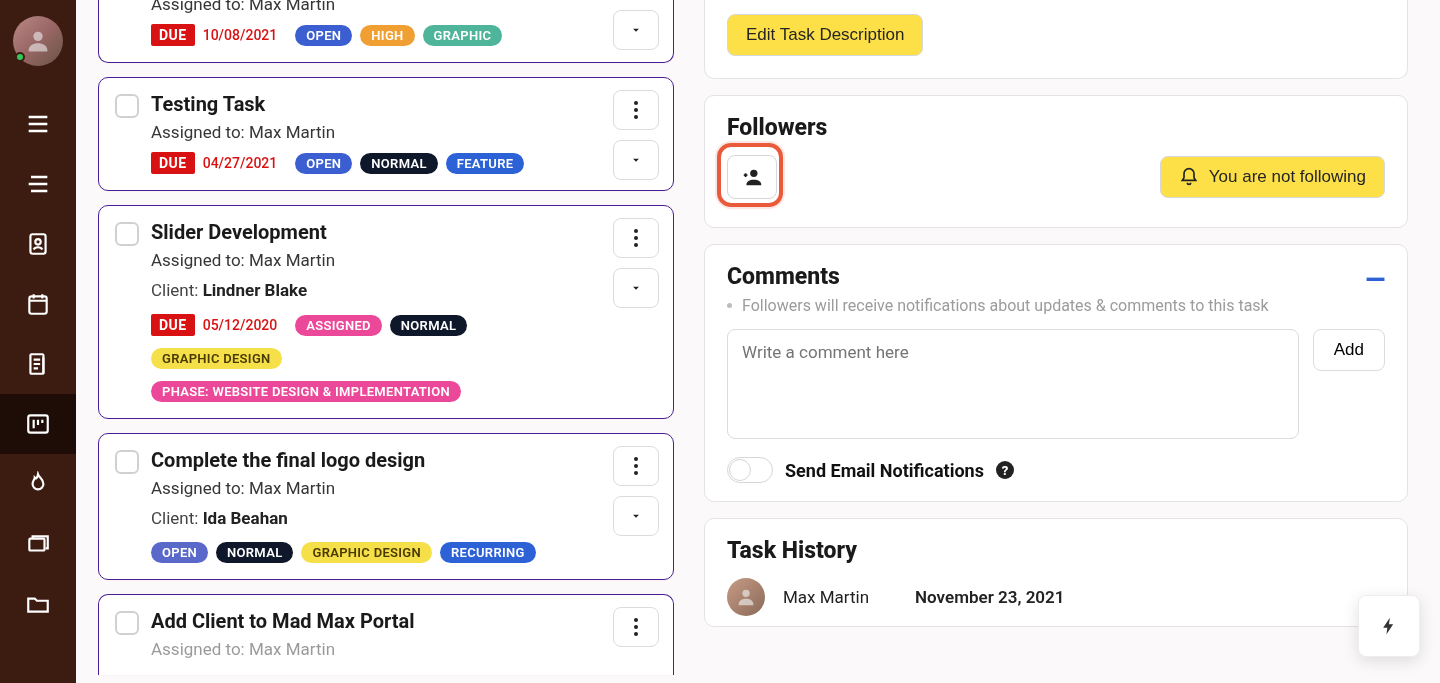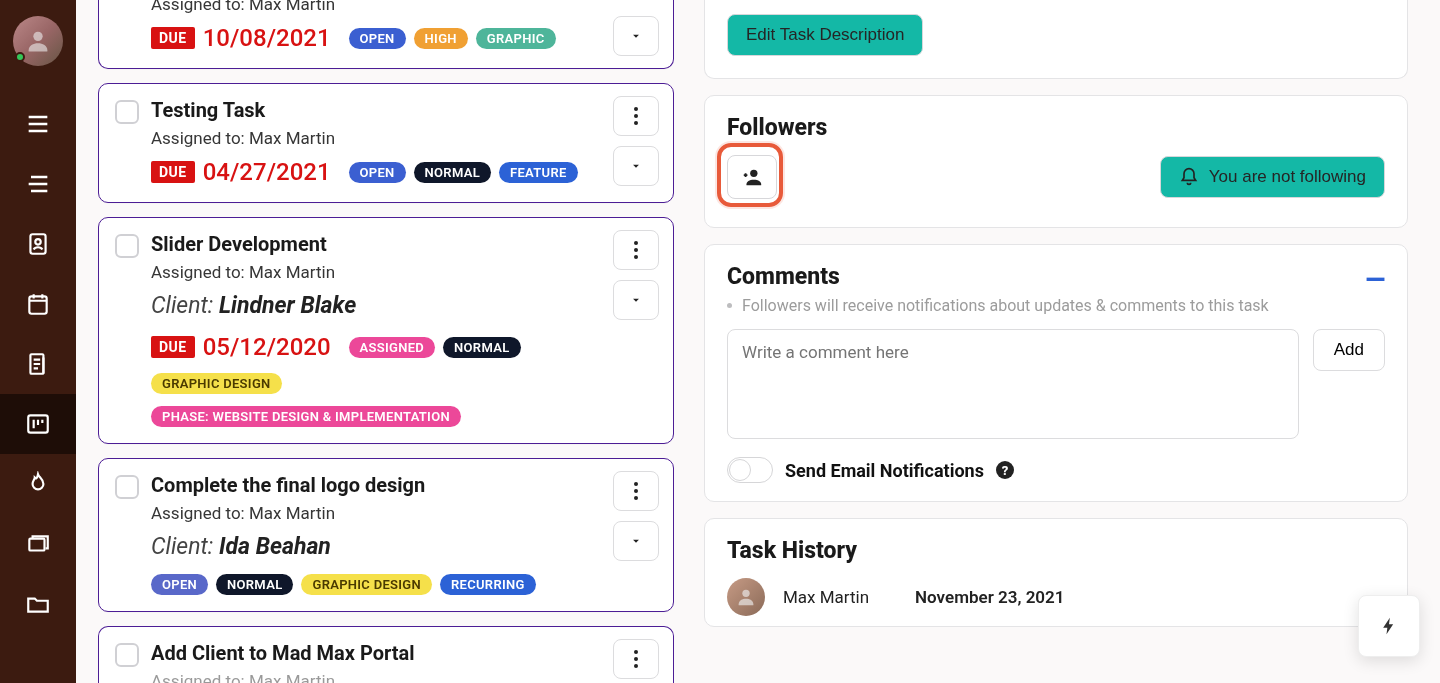--- a/index.html
+++ b/index.html
@@ -14,44 +14,44 @@
   .nav-item { width: 76px; height: 60px; display:flex; align-items:center; justify-content:center; color:#fff; }
   .nav-item.active { background:#1e0d07; }
 
   .left-col { position:absolute; left:76px; top:-10px; width:614px; height:700px; overflow:hidden; padding:0 16px 0 22px; }
   .card { background:#fff; border:1px solid #4c1d95; border-radius:10px; padding:14px 16px 16px 16px; margin-bottom:14px; position:relative; box-shadow: 0 1px 0 rgba(0,0,0,0.02);}
   .task-row { display:flex; align-items:flex-start; }
   .checkbox { width:24px; height:24px; border:2px solid #d0d0d4; border-radius:6px; margin-right:12px; margin-top:2px; flex-shrink:0; background:#fff;}
   .task-body { flex:1; min-width:0; }
   .task-title { font-size:20px; font-weight:700; color:#1a1a1a; margin:0 0 6px 0; }
   .assigned { font-size:17px; color:#363636; margin:4px 0 10px 0; }
-  .client-line { font-size:23px; color:#444; margin:0 0 14px 0;font-style:italic; }
+  .client-line { font-size:17px; color:#444; margin:0 0 14px 0; }
   .client-line .clabel{color:#444;}
   .client-line .cname{font-weight:700; color:#222;}
   .due-row { display:flex; align-items:center; flex-wrap:wrap; gap:8px; }
   .due-badge { background:#d81212; color:#fff; font-weight:700; font-size:14px; padding:3px 8px; border-radius:2px; letter-spacing:0.5px; }
-  .due-date { color:#d81212; font-size:24px; font-weight:500; margin-right:10px;}
+  .due-date { color:#d81212; font-size:14px; font-weight:500; margin-right:10px;}
   .pill { display:inline-flex; align-items:center; font-size:13px; font-weight:600; letter-spacing:0.3px; padding:3px 11px; border-radius:12px; color:#fff; }
   .tag-row { display:flex; flex-wrap:wrap; gap:8px; margin-top:12px;}
   .pill.blue{background:#3b5fd1;}
   .pill.orange{background:#f0a033;}
   .pill.teal{background:#4eb59a;}
   .pill.olive{background:#0f172a;}
   .pill.skyblue{background:#ec4899;}
   .pill.royal{background:#2c62d6;}
   .pill.yellow{background:#f5e04a;color:#4a3a00;}
   .pill.indigo{background:#5968c9;}
   .side-controls { position:absolute; right:14px; top:12px; display:flex; flex-direction:column; gap:10px;}
   .icon-btn { width:46px; height:40px; background:#fff; border:1px solid #dcdcde; border-radius:8px; display:flex; align-items:center; justify-content:center; cursor:pointer;}
   .icon-btn.caret svg{width:14px;height:14px;}
 
   .right-col { position:absolute; left:704px; top:-10px; width:720px; height:700px; padding: 0 16px 0 0;}
   .panel { background:#fff; border:1px solid #e4e4e6; border-radius:10px; padding:18px 22px; margin-bottom:16px; position:relative;}
   .panel h2 { margin:0 0 14px 0; font-size:23px; font-weight:800; color:#1a1a1a; }
-  .btn-outline { display:inline-flex; align-items:center; background:#14b8a6; border:1px solid #d7d7da; border-radius:8px; padding:10px 18px; font-size:17px; color:#252525; cursor:pointer; gap:10px;}
+  .btn-outline { display:inline-flex; align-items:center; background:#fde047; border:1px solid #d7d7da; border-radius:8px; padding:10px 18px; font-size:17px; color:#252525; cursor:pointer; gap:10px;}
   .follow-row{display:flex;align-items:center;justify-content:space-between;}
   .add-follower { width:50px; height:44px; border:1px solid #d7d7da; border-radius:8px; display:flex;align-items:center;justify-content:center;cursor:pointer;}
   .highlight-ring{ position:absolute; border:4px solid #e85a3a; border-radius:14px; pointer-events:none; box-shadow:0 0 0 2px rgba(232,90,58,0.15);}
   .comments-head{display:flex;align-items:center;justify-content:space-between;}
   .collapse-icon{color:#2c62d6;font-size:26px;font-weight:900;cursor:pointer;line-height:1;}
   .hint{color:#9c9c9c;font-size:16px;margin:2px 0 14px 0;display:flex;align-items:center;gap:10px;}
   .bullet{width:5px;height:5px;border-radius:50%;background:#bdbdbf;display:inline-block;}
   .comment-row{display:flex;gap:14px;align-items:flex-start;}
   textarea.comment-input{flex:1;height:110px;border:1px solid #dcdcde;border-radius:8px;padding:12px 14px;font-size:17px;font-family:inherit;resize:none;}
   .add-btn{border:1px solid #dcdcde;border-radius:8px;background:#fff;padding:10px 20px;font-size:17px;cursor:pointer;}

